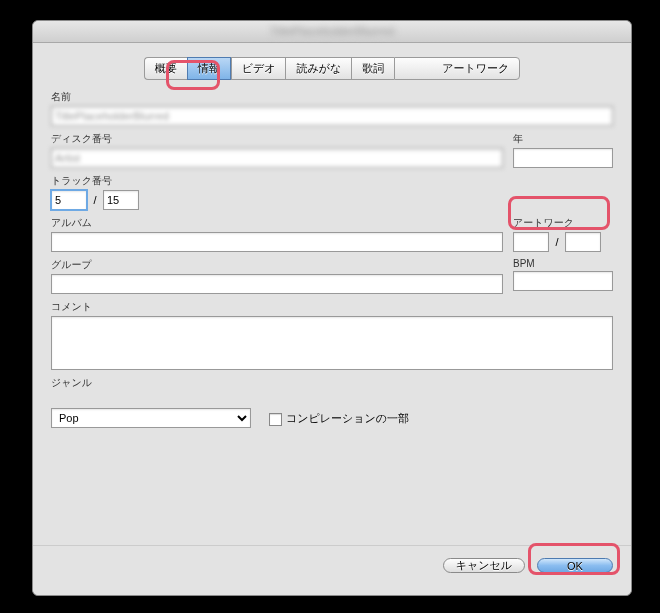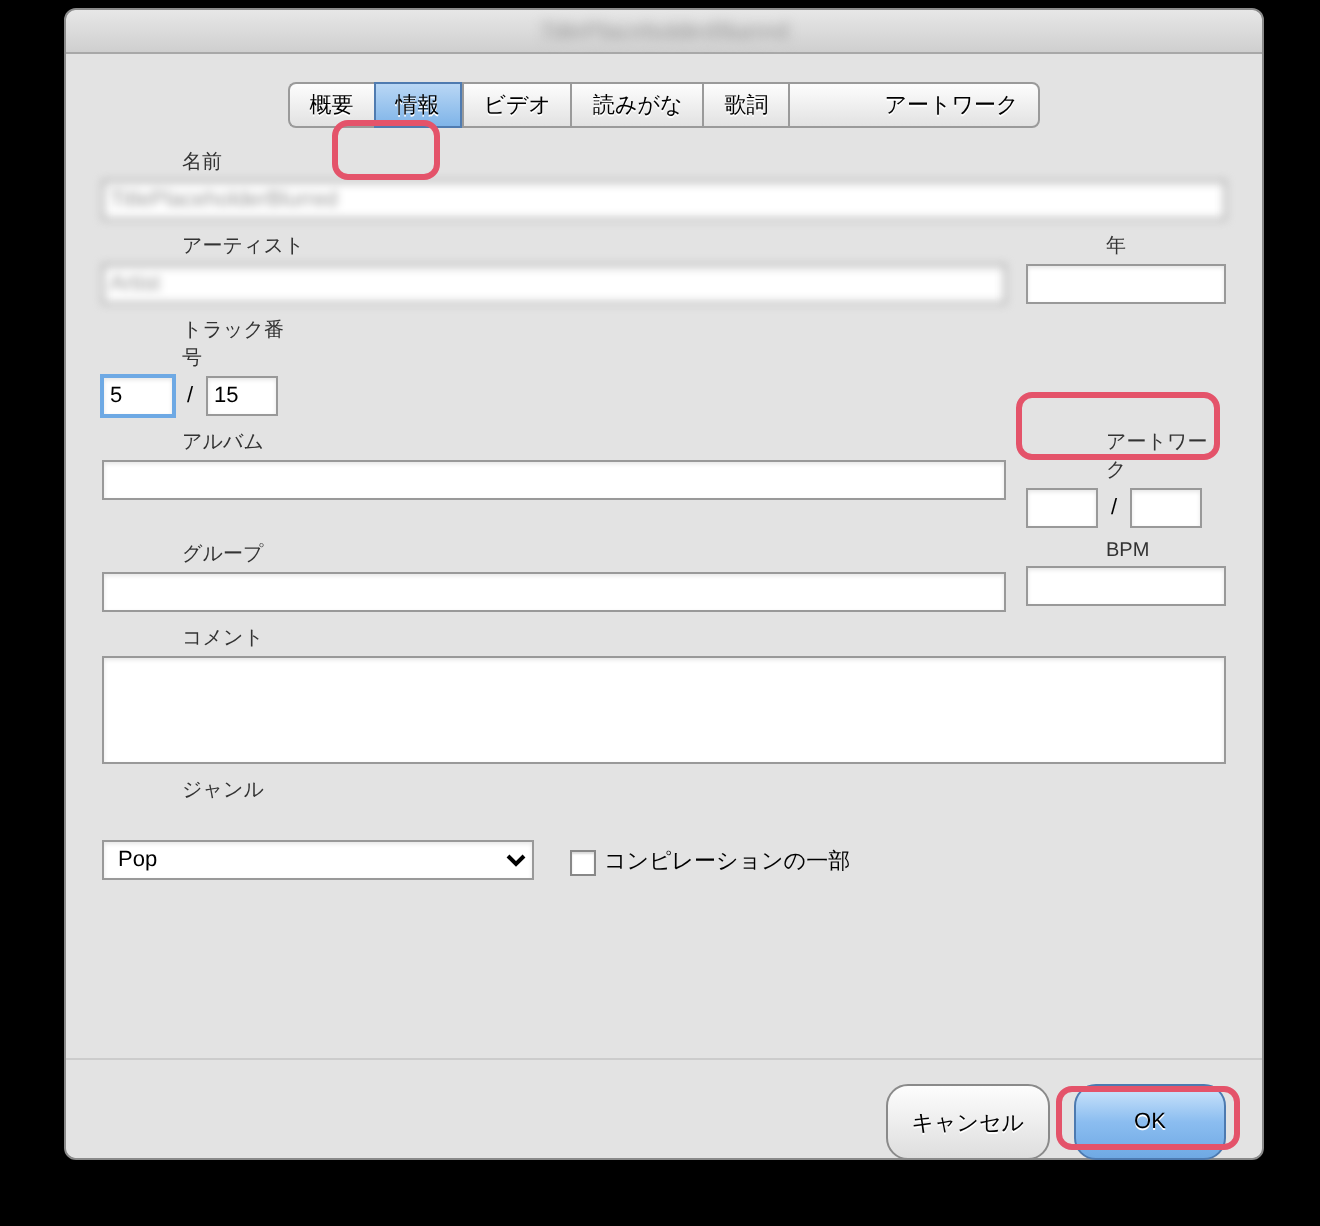--- a/index.html
+++ b/index.html
@@ -8,21 +8,21 @@
     font-family: "Lucida Grande", "Hiragino Kaku Gothic Pro", sans-serif;
     font-size: 11px;
     color: #000;
     width: 660px;
     height: 613px;
     position: relative;
   }
   .window {
     position: absolute;
     left: 32px;
-    top: 4px;
+    top: 20px;
     width: 600px;
     height: 576px;
     background: #e8e8e8;
     border: 1px solid #8a8a8a;
     border-radius: 6px;
     box-shadow: 0 6px 20px rgba(0,0,0,0.6);
     display: flex;
     flex-direction: column;
   }
   .titlebar {
@@ -62,21 +62,20 @@
   .tab:last-child { border-right: 1px solid #9a9a9a; border-radius: 0 4px 4px 0; padding-left: 47px; }
   .tab.active {
     background: linear-gradient(#b9d7f5, #7fb4e8);
     border: 1px solid #4f7bb0;
     color: #000;
   }
   .field-label {
     font-size: 10px;
     color: #333;
     margin-bottom: 2px;
-    margin-left: 40px;
   }
   .row {
     display: flex;
     gap: 10px;
     margin-bottom: 6px;
   }
   .col { display: flex; flex-direction: column; }
   .col.main { flex: 1; }
   .col.side { width: 100px; }
   input[type="text"], textarea, select {
@@ -102,42 +101,42 @@
     outline: 2px solid #6ea9e4;
     outline-offset: -1px;
     box-shadow: 0 0 0 3px rgba(100,160,230,0.4);
   }
   .genre-row {
     display: flex;
     align-items: center;
     gap: 18px;
     margin-top: 6px;
   }
-  .genre-row select { width: 216px; }
+  .genre-row select { width: 200px; }
   .checkbox-wrap { display: flex; align-items: flex-end; gap: 4px; font-size: 11px; }
   .checkbox {
     width: 13px; height: 13px;
     background: #fff;
     border: 1px solid #888;
     box-shadow: inset 0 1px 1px rgba(0,0,0,0.15);
   }
   .buttons {
     display: flex;
     justify-content: flex-end;
     gap: 12px;
     padding: 12px 18px 0 18px;
     border-top: 1px solid #ccc;
     background: #e3e3e3;
     border-radius: 0 0 6px 6px;
     height: 50px;
     align-items: flex-start;
   }
   .btn {
     min-width: 76px;
-    height: 38px;
+    height: 15px;
     border-radius: 11px;
     border: 1px solid #8a8a8a;
     background: linear-gradient(#fdfdfd, #dedede);
     font-size: 11px;
     cursor: pointer;
     display: flex;
     align-items: center;
     justify-content: center;
     text-shadow: 0 1px 0 #fff;
     padding: 0 12px;
@@ -174,21 +173,21 @@
 
     <div class="row">
       <div class="col main">
         <div class="field-label">名前</div>
         <input type="text" class="blurred" value="TitlePlaceholderBlurred" style="">
       </div>
     </div>
 
     <div class="row">
       <div class="col main">
-        <div class="field-label">アーティスト</div>
+        <div class="field-label">ディスク番号</div>
         <input type="text" class="blurred" value="Artist" style="">
       </div>
       <div class="col side">
         <div class="field-label">年</div>
         <input type="text" value="" style="">
       </div>
     </div>
 
     <div class="row">
       <div class="col side">

